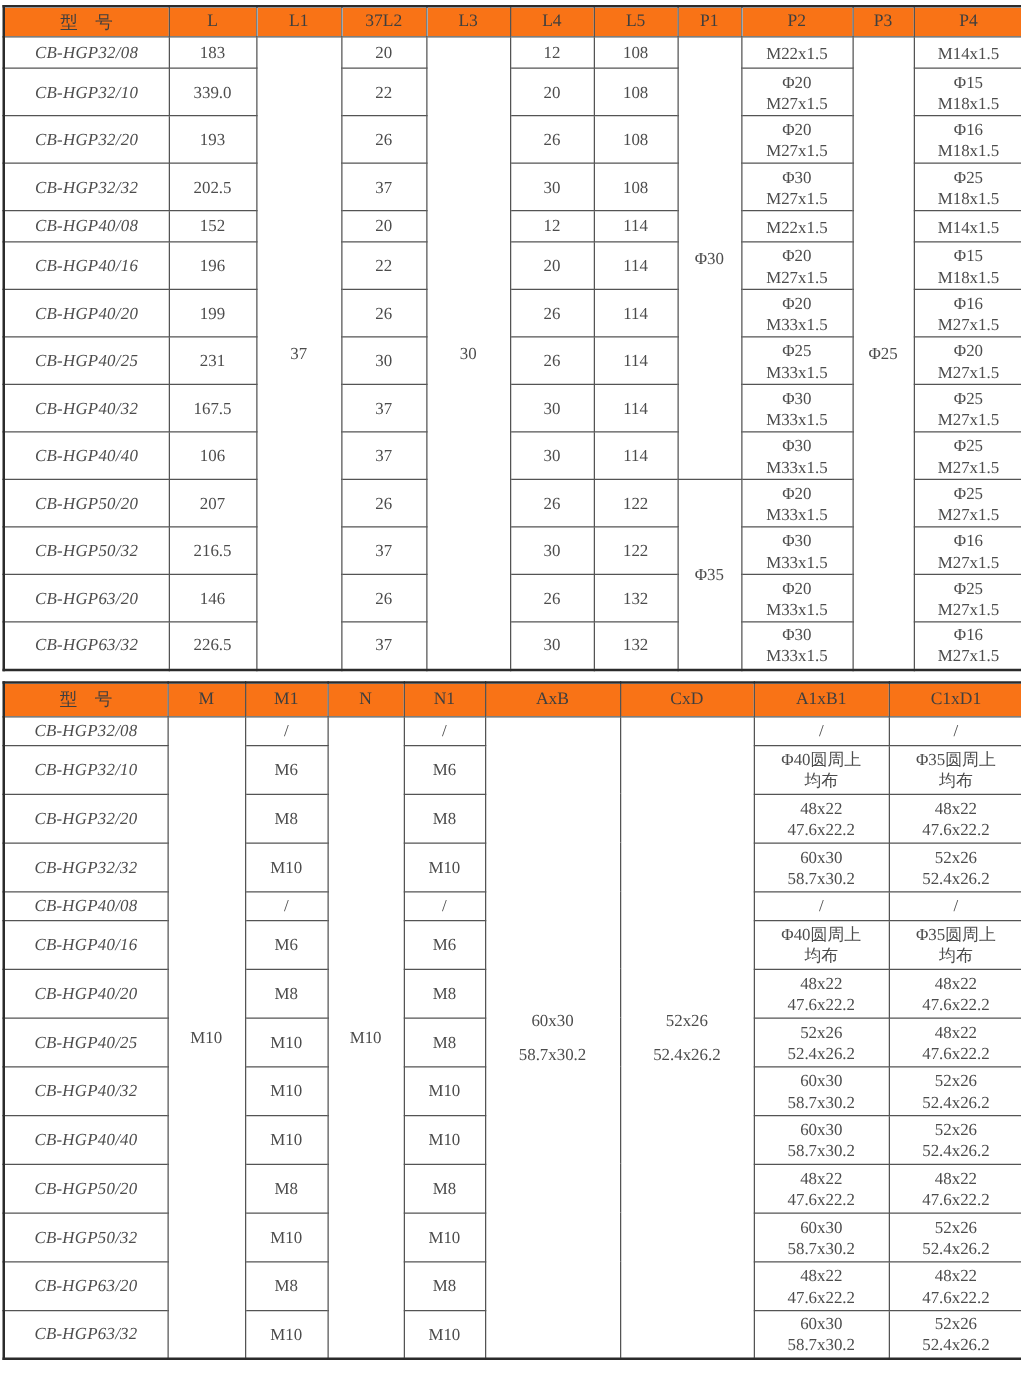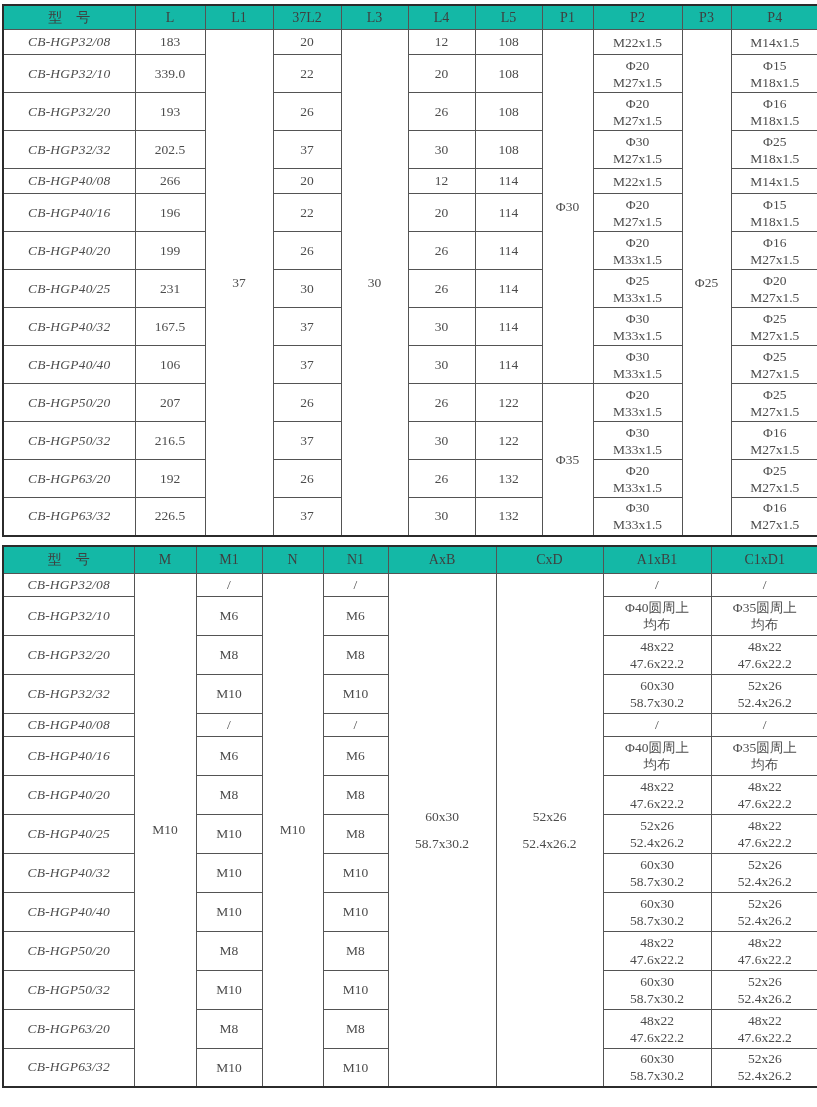--- a/index.html
+++ b/index.html
@@ -16,21 +16,21 @@
   }
   #table-0{margin-top:4px;}
   #table-1{margin-top:8px;}
   table.spec th, table.spec td{
     border:1px solid #545454;
     padding:0;
     text-align:center;
     overflow:hidden;
   }
   table.spec th{
-    background:#14b8a6;
+    background:#f97316;
     font-weight:normal;
     font-size:14px;
     height:23px;
     color:#3f3f3f;
   }
   #table-1 th{height:26px;}
   table.spec td{
     background:#ffffff;
     font-size:13.5px;
     vertical-align:middle;
@@ -149,21 +149,21 @@
             <div>Φ30</div>
             <div>M27x1.5</div>
           </td>
           <td>
             <div>Φ25</div>
             <div>M18x1.5</div>
           </td>
         </tr>
         <tr class="short">
           <td class="model">CB-HGP40/08</td>
-          <td>266</td>
+          <td>152</td>
           <td>20</td>
           <td>12</td>
           <td>114</td>
           <td>
             <div>M22x1.5</div>
           </td>
           <td>
             <div>M14x1.5</div>
           </td>
         </tr>
@@ -270,21 +270,21 @@
             <div>Φ30</div>
             <div>M33x1.5</div>
           </td>
           <td>
             <div>Φ16</div>
             <div>M27x1.5</div>
           </td>
         </tr>
         <tr class="tall">
           <td class="model">CB-HGP63/20</td>
-          <td>192</td>
+          <td>146</td>
           <td>26</td>
           <td>26</td>
           <td>132</td>
           <td>
             <div>Φ20</div>
             <div>M33x1.5</div>
           </td>
           <td>
             <div>Φ25</div>
             <div>M27x1.5</div>

